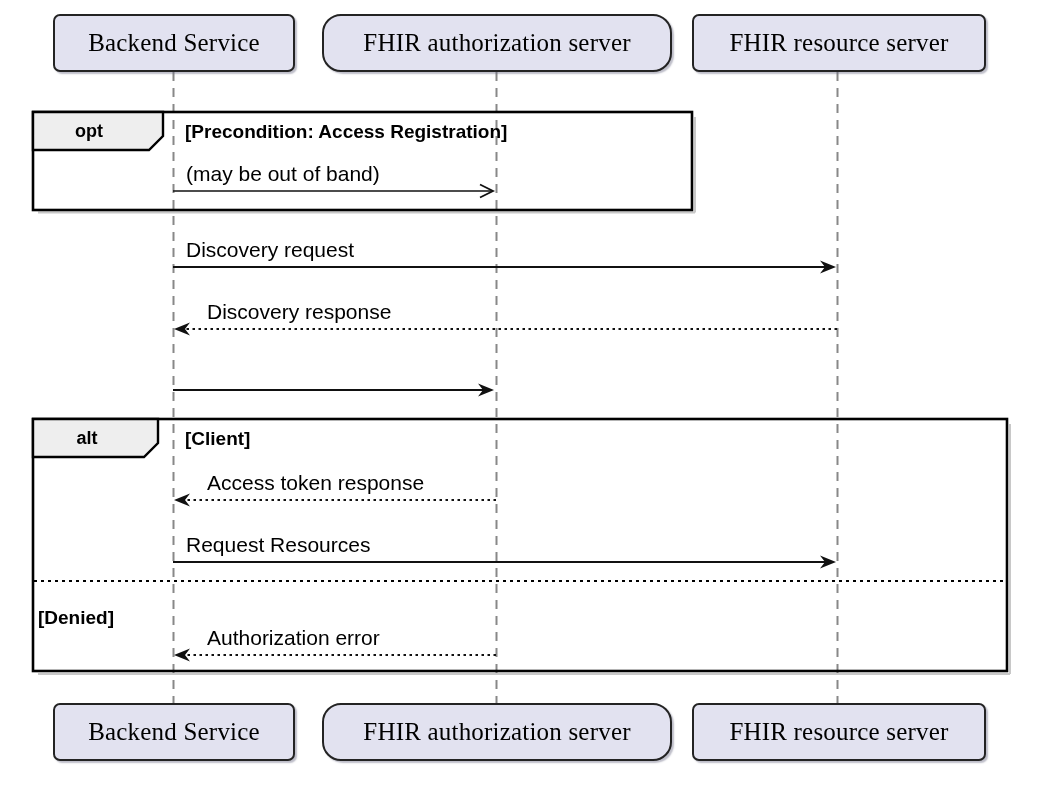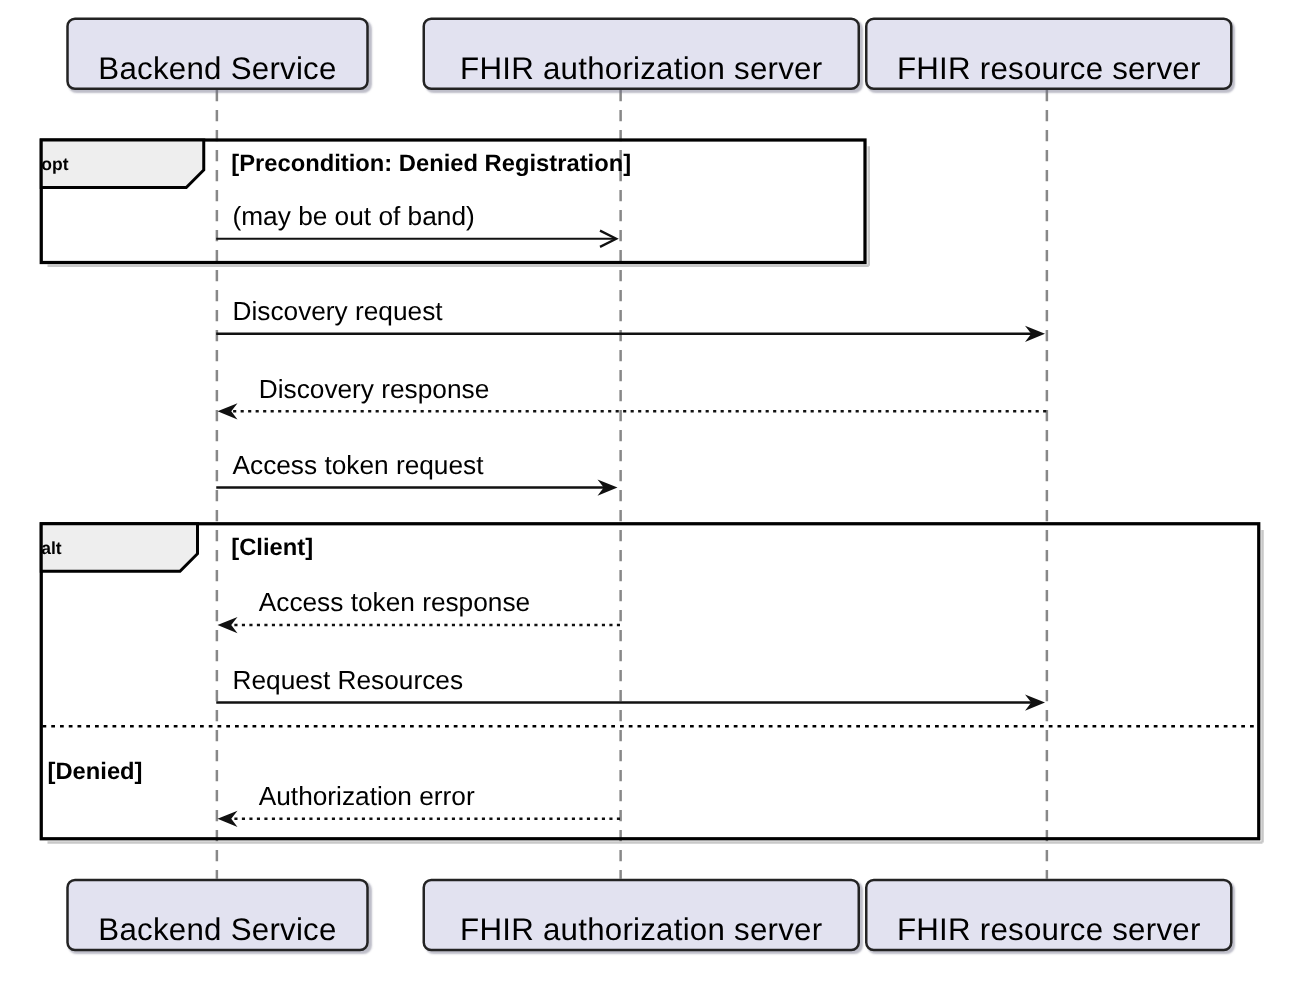--- a/index.html
+++ b/index.html
@@ -6,47 +6,48 @@
   body{background:var(--background,#fff);font-family:"Liberation Sans","DejaVu Sans",sans-serif;}
   .stage{position:relative;width:1046px;height:790px;background:var(--background,#fff);overflow:hidden;color:var(--text,#000);}
   svg.layer{position:absolute;left:0;top:0;}
 
   
   .participant{
     position:absolute;height:54px;
     background:var(--participant-fill,#E2E2F0);
     border:2px solid var(--participant-border,#222);
     border-radius:7px;
-    display:flex;align-items:flex-end;justify-content:center;
+    display:flex;align-items:center;justify-content:center;
     font-size:25px;letter-spacing:0.2px;
     box-shadow:2px 2px 1.5px rgba(110,110,135,.45);
     white-space:nowrap;
+    font-family:Liberation Serif, serif;
   }
   .p1{left:53px;width:238px;}
-  .p2{left:338px;width:346px;}
+  .p2{left:322px;width:346px;border-radius:19px;}
   .p3{left:692px;width:290px;}
   .row-top{top:14px;}
   .row-bottom{top:703px;}
 
   
   .lifeline{stroke:var(--lifeline,#888);stroke-width:2;stroke-dasharray:9 7;fill:none;}
   .frag-border{fill:none;stroke:var(--fragment-border,#000);stroke-width:2.6;}
   .frag-shadow{fill:none;stroke:#9a9a9a;stroke-width:2;opacity:.55;}
   .pentagon{fill:var(--fragment-label-fill,#EEE);stroke:var(--fragment-border,#000);stroke-width:2.4;}
   .divider{stroke:var(--fragment-border,#000);stroke-width:2;stroke-dasharray:3 4;fill:none;}
   .msg-line{stroke:var(--message-line,#000);stroke-width:2;fill:none;}
   .msg-line.dotted{stroke-dasharray:2.5 3.5;}
   .msg-line.thin{stroke-width:1.6;}
   .filled-head{fill:var(--message-line,#000);stroke:none;}
   .open-head{fill:none;stroke:var(--message-line,#000);stroke-width:1.8;}
 
   
   .msg-label{position:absolute;font-size:21px;line-height:26px;white-space:nowrap;}
   .guard{position:absolute;font-size:19px;font-weight:bold;white-space:nowrap;line-height:22px;}
-  .operator{position:absolute;font-size:14px;font-weight:bold;text-align:left;line-height:24px;}
+  .operator{position:absolute;font-size:18px;font-weight:bold;text-align:center;line-height:24px;}
 </style>
 </head>
 <body>
 
 <div class="stage">
 
   <svg class="layer" width="1046" height="790" viewBox="0 0 1046 790">
 
     <line class="lifeline" x1="173.5" y1="72" x2="173.5" y2="703"></line>
     <line class="lifeline" x1="496.5" y1="72" x2="496.5" y2="703"></line>
@@ -87,30 +88,29 @@
     <span>Backend Service</span>
   </div>
   <div class="participant p2 row-top">
     <span>FHIR authorization server</span>
   </div>
   <div class="participant p3 row-top">
     <span>FHIR resource server</span>
   </div>
 
   <div class="operator" style="left:33px;top:119px;width:112px;">opt</div>
-  <div class="guard" style="left:185px;top:121px;">[Precondition: Denied Registration]</div>
+  <div class="guard" style="left:185px;top:121px;">[Precondition: Access Registration]</div>
 
   <div class="operator" style="left:33px;top:426px;width:108px;">alt</div>
   <div class="guard" style="left:185px;top:428px;">[Client]</div>
   <div class="guard" style="left:38px;top:586px;margin-top:21px;">[Denied]</div>
 
   <div class="msg-label" style="left:186px;top:237px;">Discovery request</div>
   <div class="msg-label" style="left:186px;top:161px;">(may be out of band)</div>
   <div class="msg-label" style="left:207px;top:299px;">Discovery response</div>
-  <div class="msg-label" style="left:186px;top:360px;">Access token request</div>
   <div class="msg-label" style="left:207px;top:470px;">Access token response</div>
   <div class="msg-label" style="left:186px;top:532px;">Request Resources</div>
   <div class="msg-label" style="left:207px;top:625px;">Authorization error</div>
 
   <div class="participant p1 row-bottom">
     <span>Backend Service</span>
   </div>
   <div class="participant p2 row-bottom">
     <span>FHIR authorization server</span>
   </div>

